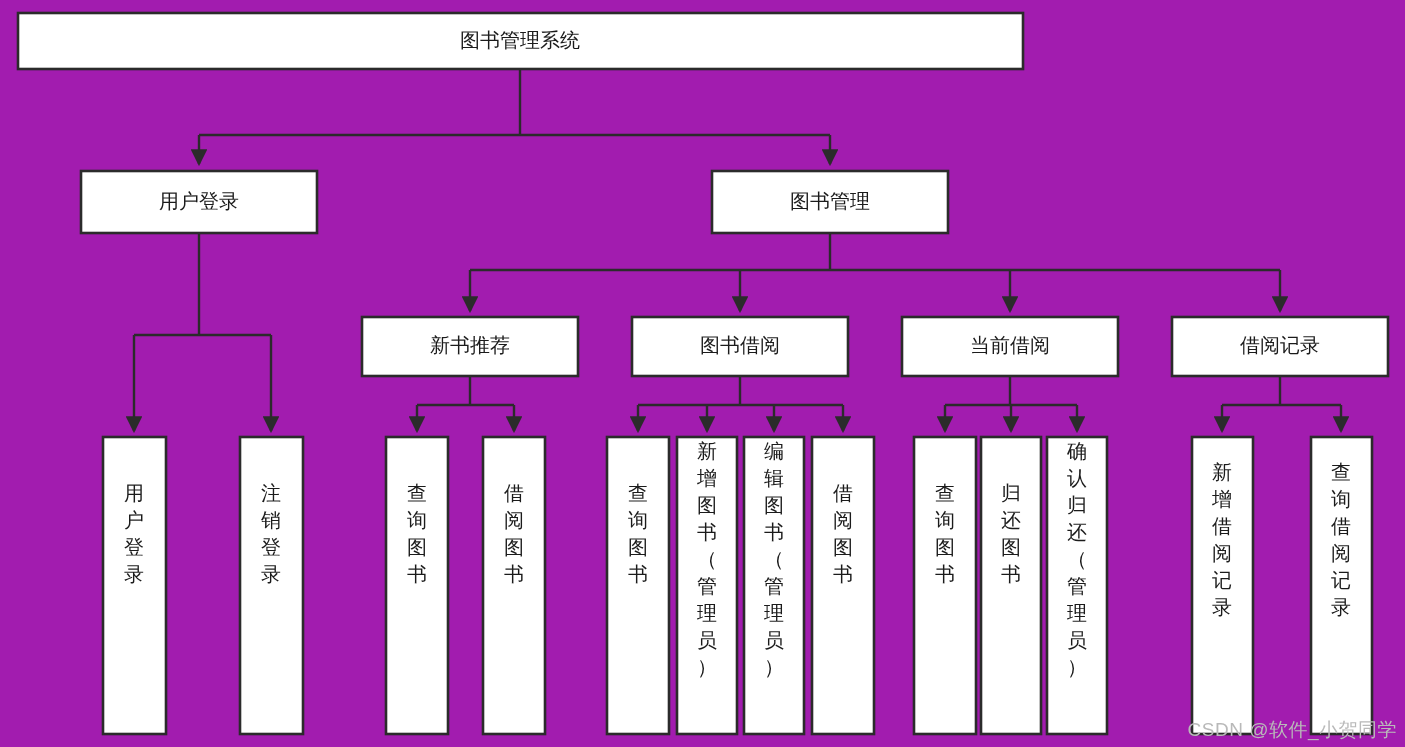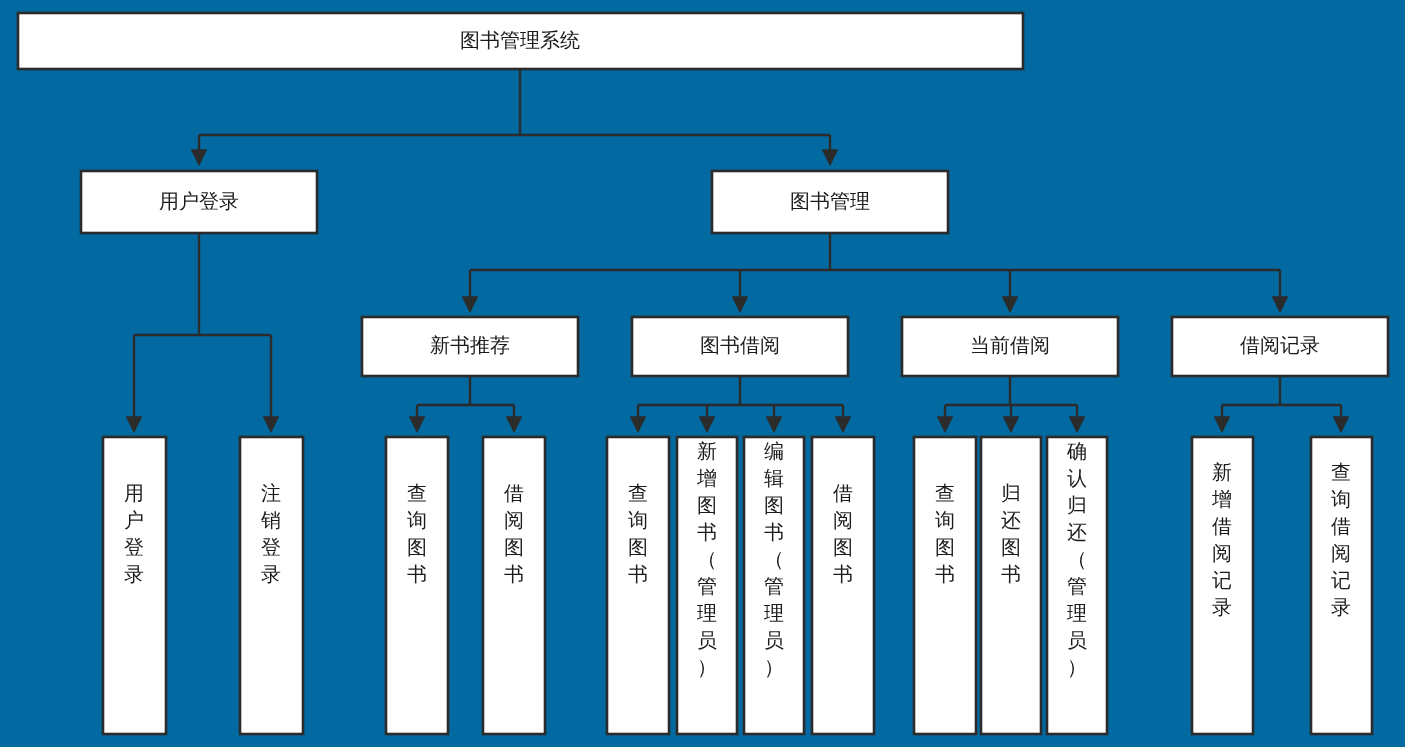--- a/index.html
+++ b/index.html
@@ -7,21 +7,21 @@
     padding: 0;
     background: #ffffff;
   }
   body {
     font-family: "Liberation Sans", "DejaVu Sans", sans-serif;
   }
   #stage {
     position: relative;
     width: 1405px;
     height: 747px;
-    background: #0369a1;
+    background: #a21caf;
     overflow: hidden;
   }
   #diagram-svg {
     position: absolute;
     left: 0;
     top: 0;
     width: 1405px;
     height: 747px;
   }
   .node-rect {
@@ -217,14 +217,15 @@
 
       <g>
         <rect class="node-rect" x="1311" y="437" width="61" height="297"></rect>
         <text class="node-text-vert" x="1341" y="479"><tspan x="1341" y="479">查</tspan><tspan x="1341" y="506">询</tspan><tspan x="1341" y="533">借</tspan><tspan x="1341" y="560">阅</tspan><tspan x="1341" y="587">记</tspan><tspan x="1341" y="614">录</tspan></text>
       </g>
 
     </g>
 
   </svg>
 
+  <div class="watermark">CSDN @软件_小贺同学</div>
 
 </div>
 
 </body></html>

